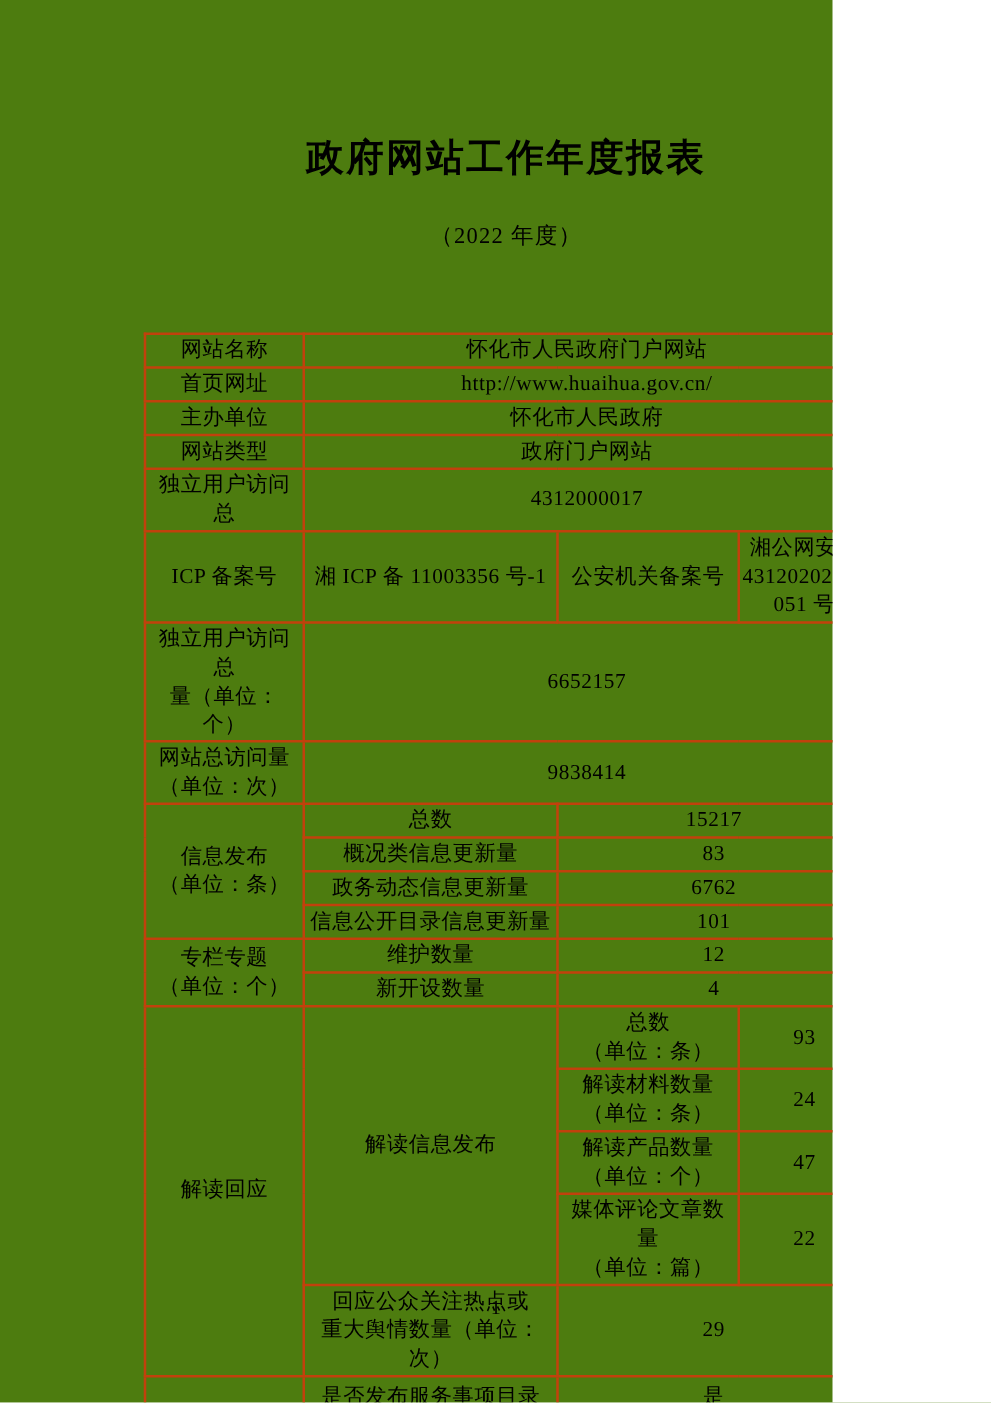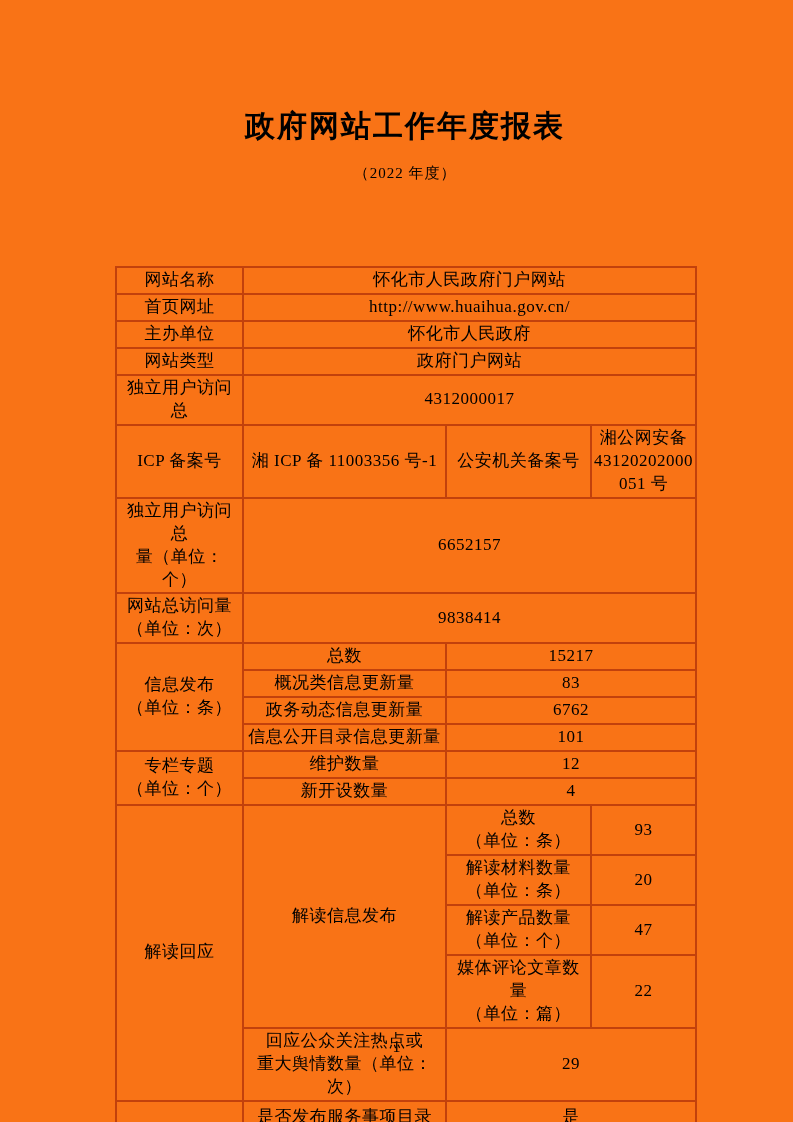--- a/index.html
+++ b/index.html
@@ -4,38 +4,38 @@
 <style>
   * { margin: 0; padding: 0; box-sizing: border-box; }
   html, body { background: #ffffff; }
   body {
     width: 793px; height: 1122px;
     font-family: "Liberation Serif", serif;
     color: #000;
   }
   .page {
     position: relative;
-    width: 793px; height: 1122px;
-    background: #f97316;
+    width: 666px; height: 1122px;
+    background: #4d7c0f;
     overflow: hidden;
   }
   .doc-title {
     position: absolute;
     top: 106px; left: 115px; width: 580px;
     text-align: center;
     font-size: 30px;
     font-weight: bold;
     letter-spacing: 2px;
     white-space: nowrap;
   }
   .doc-subtitle {
     position: absolute;
-    top: 164px; left: 115px; width: 580px;
-    text-align: center;
-    font-size: 15px;
+    top: 176px; left: 115px; width: 580px;
+    text-align: center;
+    font-size: 18px;
     letter-spacing: 1px;
   }
   .filler-line {
     position: absolute;
     top: 233px; left: 115px;
     font-size: 17px;
     font-weight: bold;
     letter-spacing: 0.5px;
   }
   .report-table {
@@ -163,21 +163,21 @@
       <tr class="h45">
         <td rowspan="5">解读回应</td>
         <td rowspan="4">解读信息发布</td>
         <td>总数
 （单位：条）</td>
         <td>93</td>
       </tr>
       <tr class="h45">
         <td>解读材料数量
 （单位：条）</td>
-        <td>20</td>
+        <td>24</td>
       </tr>
       <tr class="h45">
         <td>解读产品数量
 （单位：个）</td>
         <td>47</td>
       </tr>
       <tr class="h45">
         <td>媒体评论文章数量
 （单位：篇）</td>
         <td>22</td>

